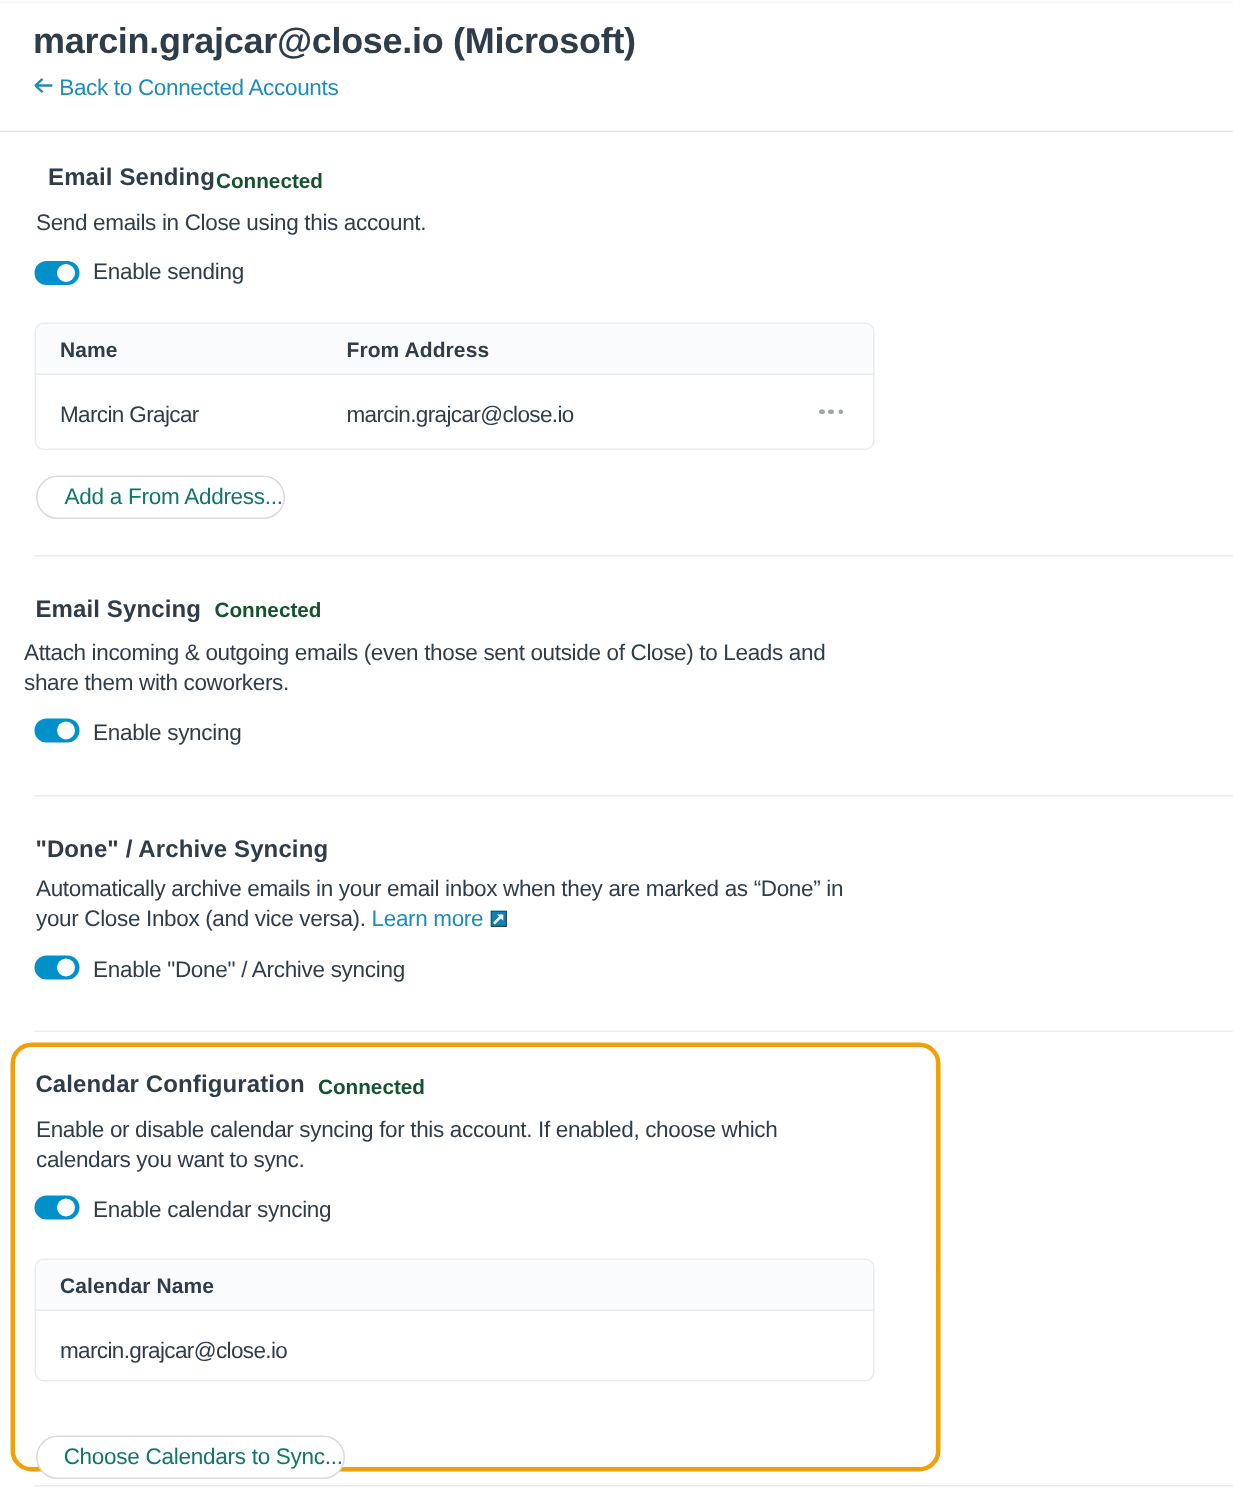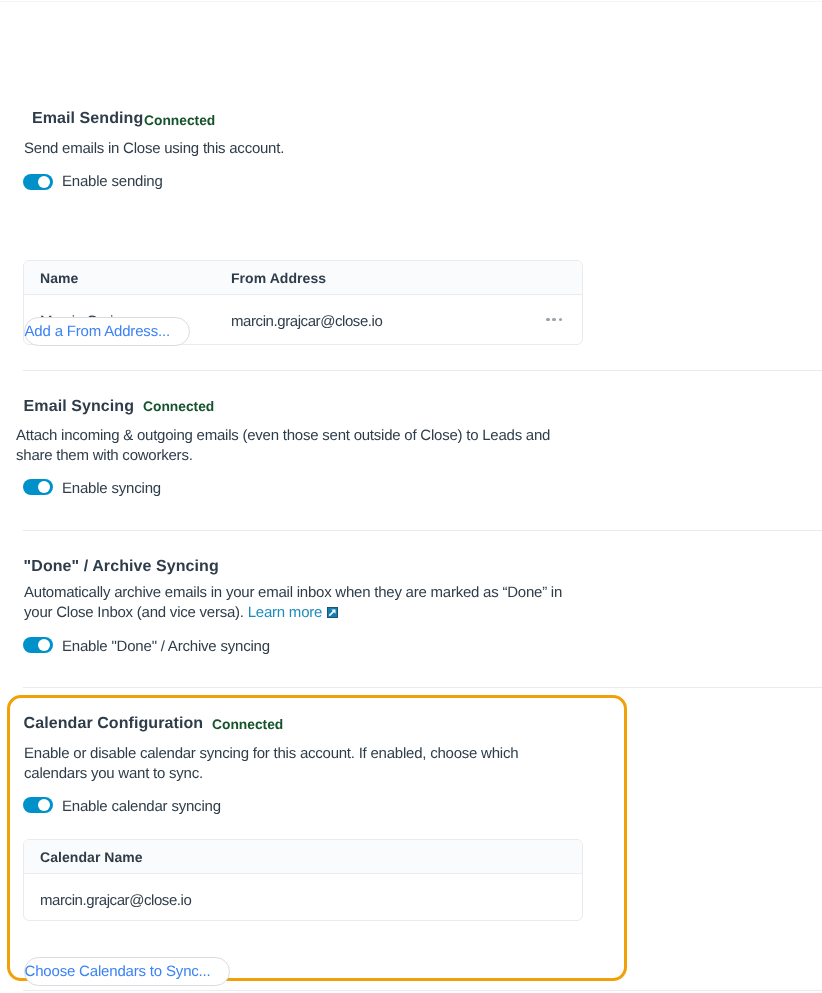--- a/index.html
+++ b/index.html
@@ -35,47 +35,56 @@
   .tbl { position:absolute; border:1px solid #e9ebee; border-radius:6px; background:#fff; overflow:hidden; }
   .tbl .thead { height:34px; background:#fafbfc; border-bottom:1px solid #e9ebee; position:relative; }
   .tbl .trow { height:46px; position:relative; }
   .tbl.tall .trow { height:49px; }
   .th { position:absolute; font-size:14px; font-weight:bold; color:#2f3d4a; white-space:nowrap; letter-spacing:0.06px; }
   .td { position:absolute; font-size:15px; color:#2f3d4a; white-space:nowrap; letter-spacing:-0.42px; }
   .dots { position:absolute; display:flex; gap:2.5px; }
   .dots i { width:3.8px; height:3.8px; border-radius:50%; background:#9ba3ab; display:block; }
 
   .btn { position:absolute; border:1px solid #d9dcdf; border-radius:16px; background:#fff;
-         font-size:15px; color:#3b82f6; display:flex; align-items:center; justify-content:flex-start;
+         font-size:15px; color:#0f766e; display:flex; align-items:center; justify-content:flex-end;
          letter-spacing:-0.18px; white-space:nowrap; }
 
   .link { color:#1e8cbb; }
   .ext { display:inline-block; width:11px; height:11px; vertical-align:-1px; margin-left:5px; }
 
   .highlight { position:absolute; left:6.7px; top:694.6px; width:620px; height:286.3px;
                border:3.4px solid #f2a007; border-radius:14px; }
 </style>
 </head>
 <body>
 
 <div class="page">
 
   <div class="top-edge"></div>
 
+  <div class="header">
+    <div class="title">marcin.grajcar@close.io (Microsoft)</div>
+    <a class="back">
+      <span class="arrow"><svg width="12" height="10" viewBox="0 0 24 20">
+            <path d="M22.6 10 L2.6 10 M9.6 2.2 L1.4 10 L9.6 17.8" stroke="#1e8cbb" stroke-width="3.1" fill="none" stroke-linecap="square" stroke-linejoin="miter"></path>
+          </svg></span><span>Back to Connected Accounts</span>
+    </a>
+    <div class="hr-full"></div>
+  </div>
 
   <div>
     <div class="sec-title" style="left:32px; top:111px;">Email Sending</div>
     <div class="badge" style="left:144px; top:114px;">Connected</div>
     <div class="desc" style="left:24px; top:139px; width:560px;">Send emails in Close using this account.</div>
     <div class="toggle" style="left:23px; top:174px;">
         <span class="knob"></span>
       </div>
     <div class="tlabel" style="left:62px; top:173.5px;text-align:right;">Enable sending</div>
 
-    <div class="tbl tall" style="left:23px; top:215px; width:560px;margin-top:45px;">
+    <div class="tbl tall" style="left:23px; top:215px; width:560px;">
       <div class="thead">
         <div class="th" style="left:16px; top:9px;">Name</div>
         <div class="th" style="left:207px; top:9px;">From Address</div>
       </div>
       <div class="trow">
         <div class="td" style="left:16px; top:17.5px;">Marcin Grajcar</div>
         <div class="td" style="left:207px; top:17.5px;">marcin.grajcar@close.io</div>
         <div class="dots" style="left:522px; top:22.6px;">
             <i></i>
             <i></i>

